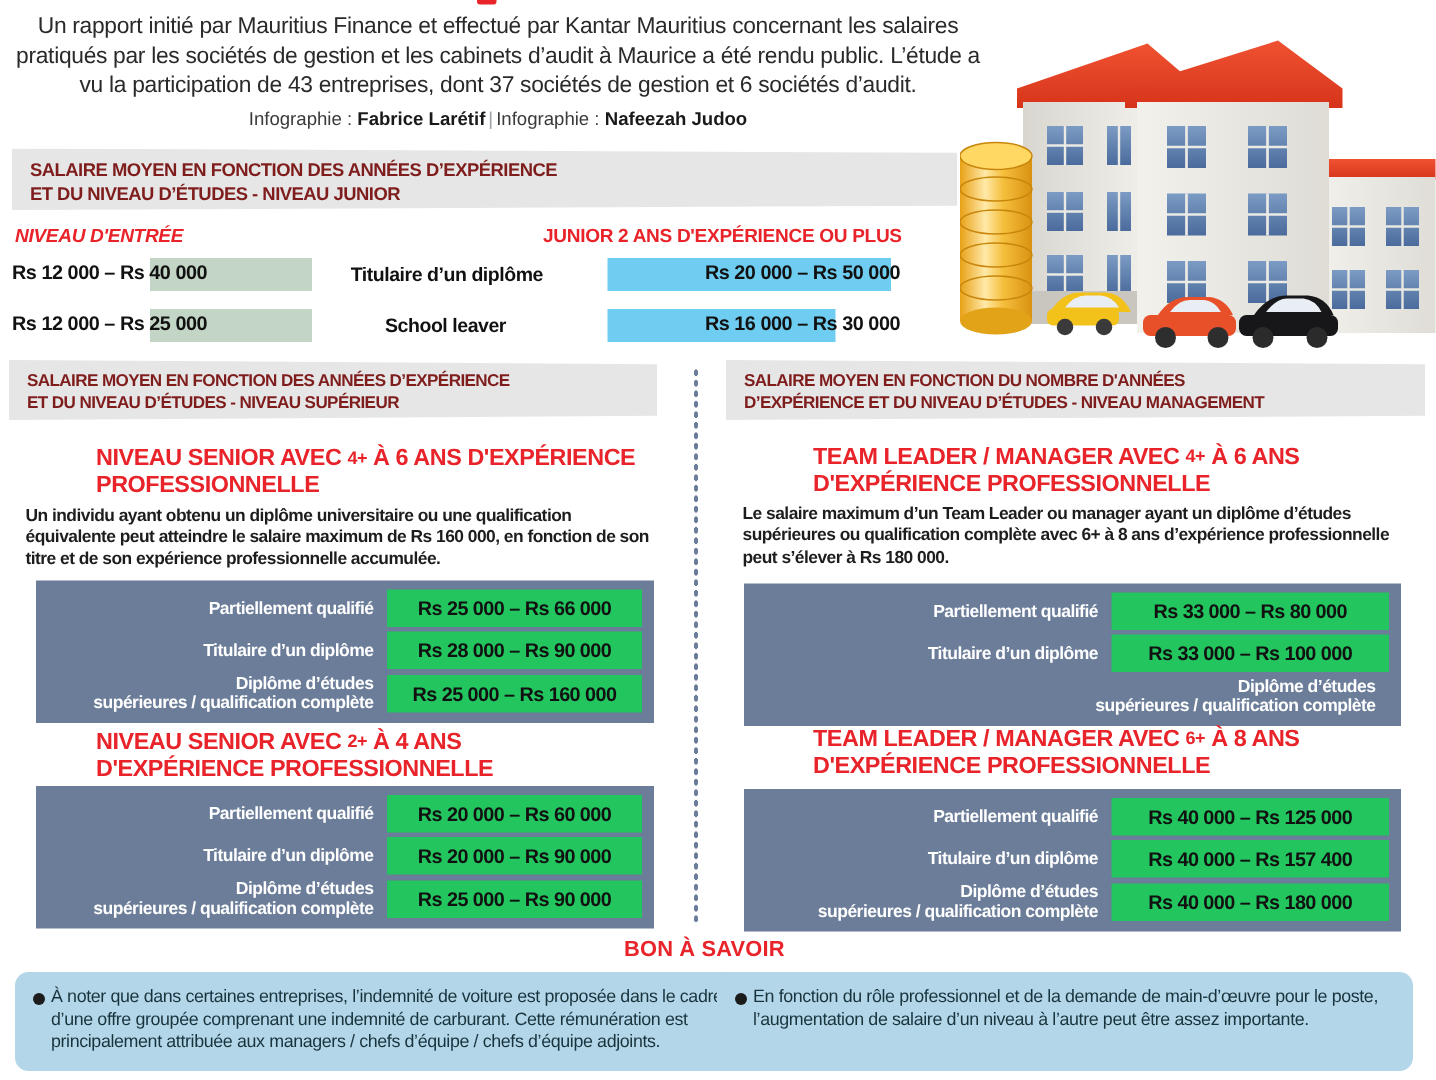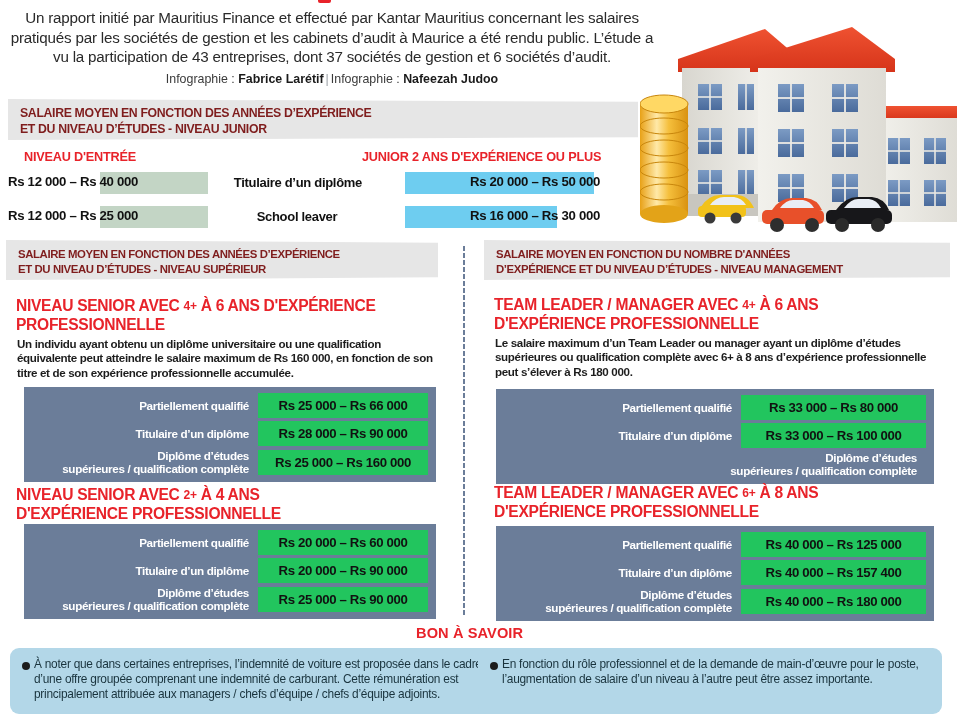--- a/index.html
+++ b/index.html
@@ -100,20 +100,21 @@
   }
 
   
   .subhead {
     position: absolute;
     font-size: 15.6px;
     font-weight: bold;
     color: #e8232a;
     line-height: 17.5px;
     letter-spacing: -0.3px;
+    margin-left: 48px;
   }
   .subhead .sup { font-size: 12px; vertical-align: 1px; }
 
   .blurb {
     position: absolute;
     font-size: 11.6px;
     font-weight: bold;
     line-height: 14.4px;
     color: #1d1d1d;
     letter-spacing: -0.35px;
@@ -335,21 +336,21 @@
   <div class="bandwrap" style="left:8px; top:99px; width:630px; height:41px;">
     <div class="band">
       <div class="shape"></div>
       <div class="txt">
         <div>SALAIRE MOYEN EN FONCTION DES ANNÉES D’EXPÉRIENCE</div>
         <div>ET DU NIVEAU D’ÉTUDES - NIVEAU JUNIOR</div>
       </div>
     </div>
   </div>
 
-  <div class="colhead" style="left:24px; top:150px;">NIVEAU D'ENTRÉE</div>
+  <div class="colhead" style="left:10px; top:150px;font-style:italic;">NIVEAU D'ENTRÉE</div>
   <div class="colhead" style="left:362px; top:150px;">JUNIOR 2 ANS D'EXPÉRIENCE OU PLUS</div>
 
   <div class="jrow" style="left:0px; top:172px; width:640px;">
     <div class="jbar green" style="left:100px; width:108px;"></div>
     <div class="jlabel-left">Rs 12 000 – Rs 40 000</div>
     <div class="jlabel-mid" style="left:232px; width:130px;">Titulaire d’un diplôme</div>
     <div class="jbar blue" style="left:405px; width:189px;"></div>
     <div class="jval-right" style="right:40px;padding-left:37px;">Rs 20 000 – Rs 50 000</div>
   </div>
 

